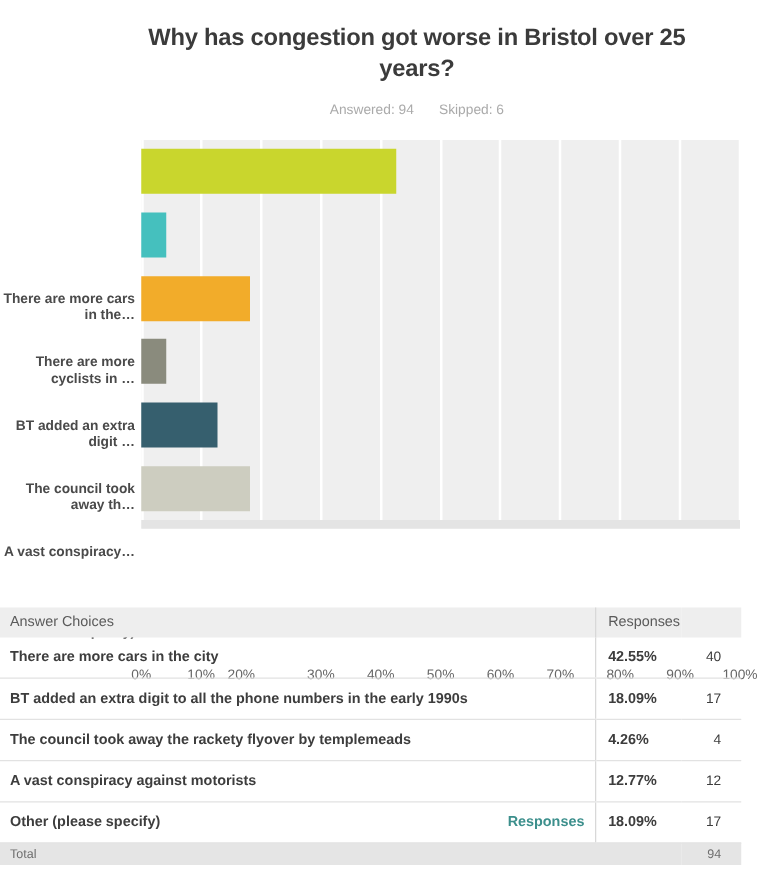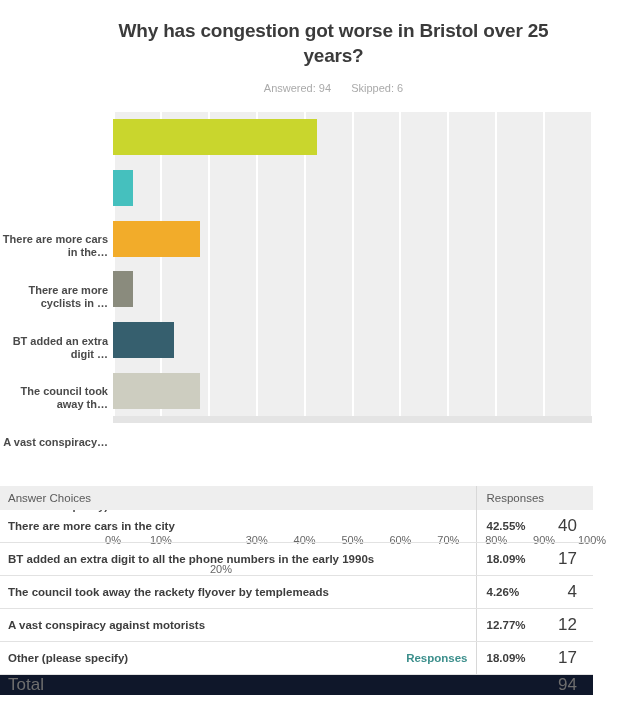--- a/index.html
+++ b/index.html
@@ -188,27 +188,27 @@
     font-weight: bold;
     font-size: 11.5px;
     color: #3d3d3d;
     border-left: 1px solid #d8d8d8;
   }
   .c-count {
     text-align: right;
     padding-right: 16px !important;
     color: #888888;
     font-weight: normal;
-    font-size: 17px;
+    font-size: 11px;
   }
   .total-row td {
     height: 17px;
-    background: #0f172a;
+    background: #e5e5e5;
     color: #6e6e6e;
-    font-size: 17px;
+    font-size: 10px;
     border-bottom: none;
   }
   .t-label { padding-left: 8px !important; }
   .t-count { text-align: right; padding-right: 16px !important; }
 </style>
 </head>
 <body>
 
 <div class="page">
 
@@ -262,21 +262,21 @@
         <div class="cat-label" style="top: 11.3333px;">There are more cars in the…</div>
         <div class="cat-label" style="top: 62px;">There are more cyclists in …</div>
         <div class="cat-label" style="top: 112.667px;">BT added an extra digit …</div>
         <div class="cat-label" style="top: 163.333px;">The council took away th…</div>
         <div class="cat-label" style="top: 214px;">A vast conspiracy…</div>
         <div class="cat-label" style="top: 264.667px;">Other (please specify)</div>
       </div>
     <div class="xaxis" id="xaxis">
         <div class="xtick" style="left: 113px;">0%</div>
         <div class="xtick" style="left: 160.9px;">10%</div>
-        <div class="xtick" style="left: 221px; margin-top: 29px;">20%</div>
+        <div class="xtick" style="left: 193px;">20%</div>
         <div class="xtick" style="left: 256.7px;">30%</div>
         <div class="xtick" style="left: 304.6px;">40%</div>
         <div class="xtick" style="left: 352.5px;">50%</div>
         <div class="xtick" style="left: 400.4px;">60%</div>
         <div class="xtick" style="left: 448.3px;">70%</div>
         <div class="xtick" style="left: 496.2px;">80%</div>
         <div class="xtick" style="left: 544.1px;">90%</div>
         <div class="xtick" style="left: 592px;">100%</div>
       </div>
   </div>

